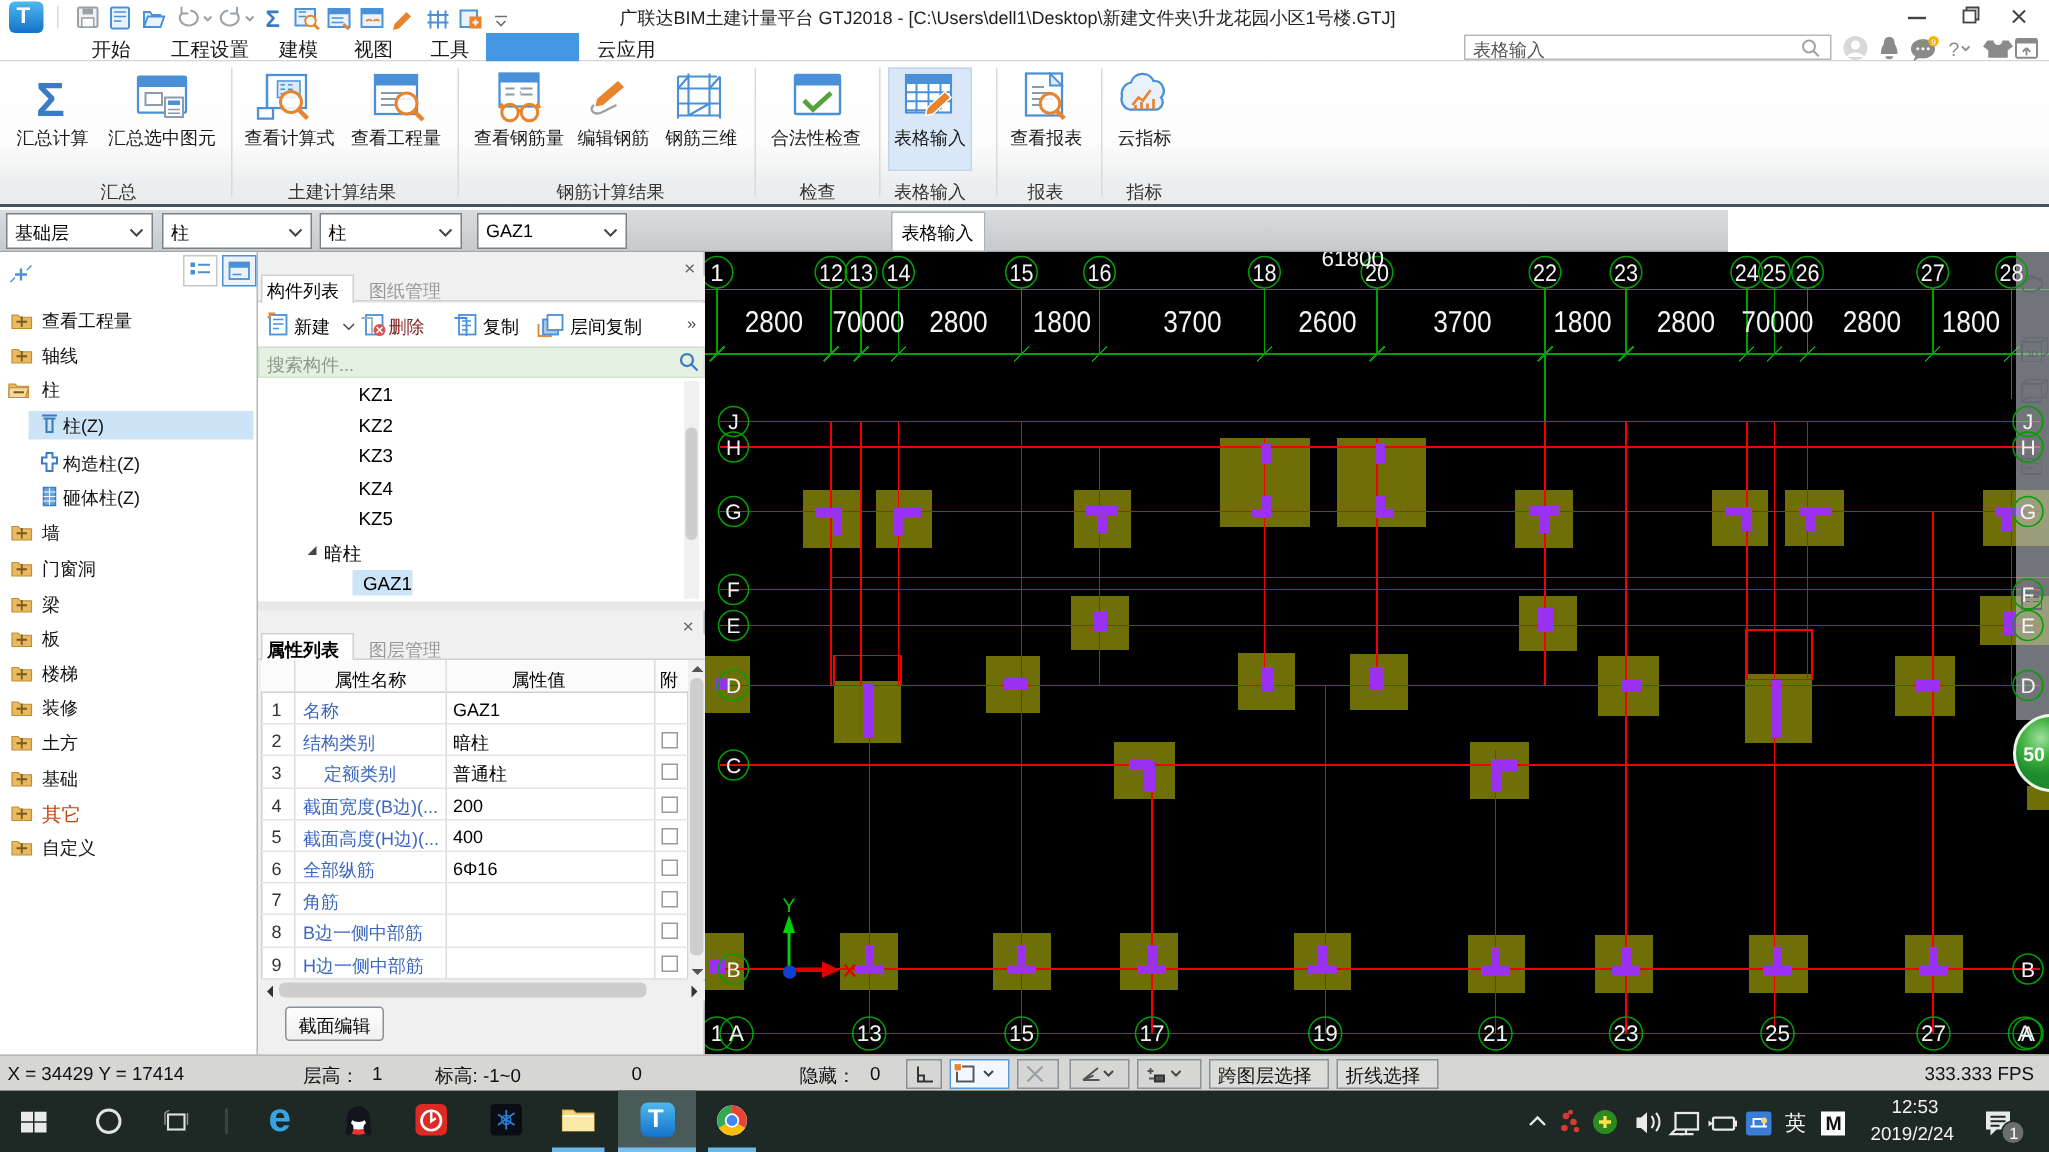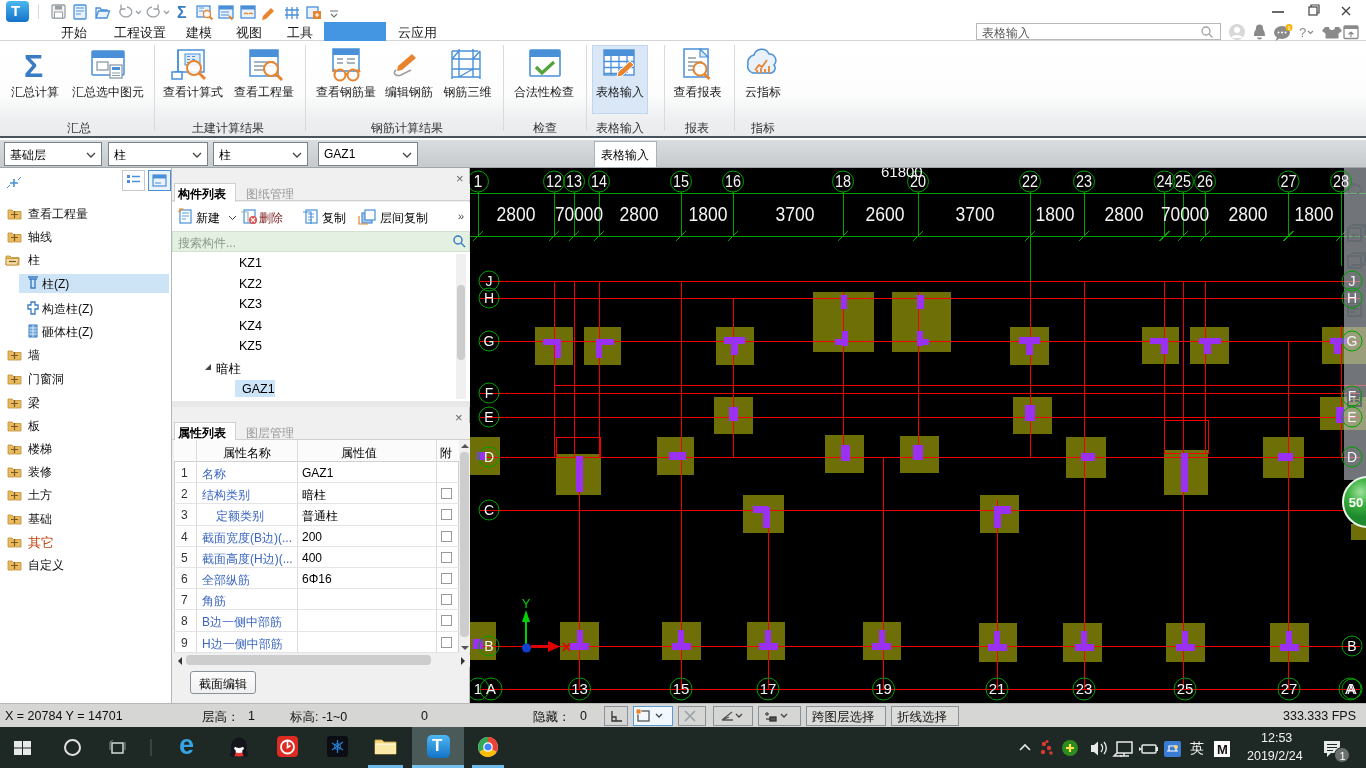--- a/index.html
+++ b/index.html
@@ -35,20 +35,21 @@
         <rect x="241" y="3" width="14" height="3.5" fill="#4a90d9"></rect>
         <path d="M244 11 a3 3 0 0 1 4 0 M249 11 a3 3 0 0 1 4 0" stroke="#e8832e"></path>
 <path d="M263 13 l8-8 3 3 -8 8 -4 1z" fill="#e8832e" stroke="none"></path>
 <path d="M287 4v12 M292 4v12 M297 4v12 M285 7h14 M285 12h14" stroke="#4a90d9"></path>
 <rect x="307" y="4" width="11" height="11" stroke="#4a90d9" fill="#eaf3fc"></rect>
         <rect x="313" y="8" width="8" height="8" fill="#e8832e"></rect>
         <path d="M315 12h4M317 10v4" stroke="#fff" stroke-width="1.2"></path>
 <path d="M330 8 h8 M331 11 l3 3 3-3" stroke="#707070" fill="none" stroke-width="1.1"></path>
 </g>
     </svg>
+<div class="tx" style="left:413px;top:4px;font-size:12px;color:#222">广联达BIM土建计量平台 GTJ2018 - [C:\Users\dell1\Desktop\新建文件夹\升龙花园小区1号楼.GTJ]</div>
 <svg class="ab" style="left:1260px;top:0" width="106" height="22" viewBox="0 0 106 22">
 <path d="M12 12 h12" stroke="#444" stroke-width="1.6"></path>
 <rect x="49" y="7" width="8" height="8" fill="none" stroke="#444" stroke-width="1.2"></rect>
       <path d="M51 7 v-2 h8 v8 h-2" fill="none" stroke="#444" stroke-width="1.2"></path>
 <path d="M82 7 l8 8 M90 7 l-8 8" stroke="#444" stroke-width="1.4"></path>
 </svg>
 </div>
 <div class="ab" style="left:0;top:22px;width:1366px;height:19px;background:#fff;border-bottom:1px solid #d5d5d5">
 <div class="tx" style="left:61px;top:2px;font-size:13px;color:#1a1a1a">开始</div>
 <div class="tx" style="left:114px;top:2px;font-size:13px;color:#1a1a1a">工程设置</div>
@@ -151,21 +152,21 @@
         <path d="M700 1 l8 8 h-8z" fill="#dce9f7" stroke="#4a90d9" stroke-width="1.2"></path>
         <path d="M688 10h8M688 14h14M688 18h14M688 22h8" stroke="#8a9aa8" stroke-width="1.4"></path>
         <circle cx="700" cy="21" r="6.5" stroke="#e8832e" stroke-width="2" fill="#fff" fill-opacity="0.85"></circle>
         <path d="M704.5 26 l5 5" stroke="#e8832e" stroke-width="3"></path>
 <path d="M748 16 a7.5 7.5 0 0 1 6-9 a8 8 0 0 1 15-1 a6.5 6.5 0 0 1 5 11 a5 5 0 0 1 -5 8 h-16 a7 7 0 0 1 -5-9z" stroke="#4a90d9" stroke-width="1.5" fill="#e9f2fb"></path>
         <path d="M755 22 l4-5 3 2 5-7" stroke="#e8832e" stroke-width="1.8"></path>
         <path d="M757 25 v-3 M761 25 v-5 M765 25 v-4 M769 25 v-7" stroke="#e8832e" stroke-width="1.8"></path>
 </g>
     </svg>
 </div>
-<div class="ab" style="left:0;top:140px;width:1366px;height:28px;background:linear-gradient(180deg,#dadddf,#c6cacd);border-bottom:1px solid #9fa6ab">
+<div class="ab" style="left:0;top:140px;width:1152px;height:28px;background:linear-gradient(180deg,#dadddf,#c6cacd);border-bottom:1px solid #9fa6ab">
 <div class="ab" style="left:4px;top:2px;width:98px;height:24px;background:#fff;border:1px solid #7a8289"></div>
 <div class="tx" style="left:10px;top:7px;font-size:12px;color:#000">基础层</div>
 <svg class="ab" style="left:86px;top:12px" width="10" height="6">
       <path d="M1 1 l4 4 4-4" stroke="#444" stroke-width="1.3" fill="none"></path>
     </svg>
 <div class="ab" style="left:108px;top:2px;width:100px;height:24px;background:#fff;border:1px solid #7a8289"></div>
 <div class="tx" style="left:114px;top:7px;font-size:12px;color:#000">柱</div>
 <svg class="ab" style="left:192px;top:12px" width="10" height="6">
       <path d="M1 1 l4 4 4-4" stroke="#444" stroke-width="1.3" fill="none"></path>
     </svg>
@@ -278,21 +279,21 @@
 <svg class="ab" style="left:7px;top:390px" width="15" height="13">
       <path d="M1 3 h4 l1.5 1.5 H14 V12 H1z" fill="#e9b960" stroke="#c08d35" stroke-width="0.8"></path>
       <path d="M4 7.5h7M7.5 4v7" stroke="#7a5a20" stroke-width="1.2"></path>
     </svg>
 <div class="tx" style="left:28px;top:389px;font-size:12px;color:#111">自定义</div>
 </div>
 <div class="ab" style="left:172px;top:168px;width:298px;height:535px;background:#f0f0f0;border-right:1px solid #b4b8bb">
 <div class="tx" style="left:284px;top:3px;font-size:13px;color:#666">×</div>
 <div class="ab" style="left:0px;top:16px;width:298px;height:17px;background:#f0f0f0;border-bottom:1px solid #d0d0d0"></div>
 <div class="ab" style="left:2px;top:15px;width:62px;height:19px;background:#fff;border:1px solid #d0d0d0;border-bottom:none"></div>
-<div class="tx" style="left:6px;top:18px;font-size:12px;font-weight:bold;color:#000">构件列表</div>
+<div class="tx" style="left:6px;top:18px;font-size:12px;font-weight:normal;color:#000">构件列表</div>
 <div class="tx" style="left:74px;top:18px;font-size:12px;color:#999">图纸管理</div>
 <div class="ab" style="left:0px;top:34px;width:298px;height:29px;background:#fff"></div>
 <svg class="ab" style="left:6px;top:40px" width="290" height="17" viewBox="0 0 290 17">
 <g fill="#fff" stroke="#4a90d9" stroke-width="1.2">
 <rect x="2" y="2" width="11" height="13"></rect>
         <path d="M4 5h7M4 8h7M4 11h4" stroke-width="0.9"></path>
         <path d="M1 1 l4 0 0 -0.5" stroke="#e8832e"></path>
         <path d="M0.5 4 l3 -3" stroke="#e8832e"></path>
 <rect x="66" y="2" width="11" height="13"></rect>
         <path d="M63 4 h7 v11" fill="none" stroke="#9ab0c4"></path>
@@ -683,21 +684,21 @@
           <stop offset="0" stop-color="#9fe09f"></stop>
           <stop offset="0.5" stop-color="#40b340"></stop>
           <stop offset="1" stop-color="#1d8a2d"></stop>
         </radialGradient>
       </defs>
       <circle cx="898" cy="334" r="25" fill="url(#ball)" stroke="#e8f5e8" stroke-width="2"></circle>
       <text x="886" y="339" font-size="13" font-weight="bold" fill="#fff" text-anchor="middle" font-family="Liberation Sans">50</text>
     </g>
   </svg>
 <div class="ab" style="left:0;top:703px;width:1366px;height:24px;background:#d6d6d4;border-top:1px solid #b8b8b6">
-<div class="tx" style="left:5px;top:5px;font-size:12.5px;color:#111">X = 20784 Y = 14701</div>
+<div class="tx" style="left:5px;top:5px;font-size:12.5px;color:#111">X = 34429 Y = 17414</div>
 <div class="tx" style="left:202px;top:5px;font-size:12.5px;color:#111">层高：</div>
 <div class="tx" style="left:248px;top:5px;font-size:12.5px;color:#111">1</div>
 <div class="tx" style="left:290px;top:5px;font-size:12.5px;color:#111">标高: -1~0</div>
 <div class="tx" style="left:421px;top:5px;font-size:12.5px;color:#111">0</div>
 <div class="tx" style="left:533px;top:5px;font-size:12.5px;color:#111">隐藏：</div>
 <div class="tx" style="left:580px;top:5px;font-size:12.5px;color:#111">0</div>
 <div class="ab" style="left:604px;top:2px;width:24px;height:20px;background:#d6d6d4;border:1px solid #8a9299"></div>
 <div class="ab" style="left:633px;top:2px;width:40px;height:20px;background:#f2f8ff;border:1px solid #5b9bd5"></div>
 <div class="ab" style="left:678px;top:2px;width:28px;height:20px;background:#d6d6d4;border:1px solid #8a9299"></div>
 <div class="ab" style="left:713px;top:2px;width:40px;height:20px;background:#d6d6d4;border:1px solid #8a9299"></div>

